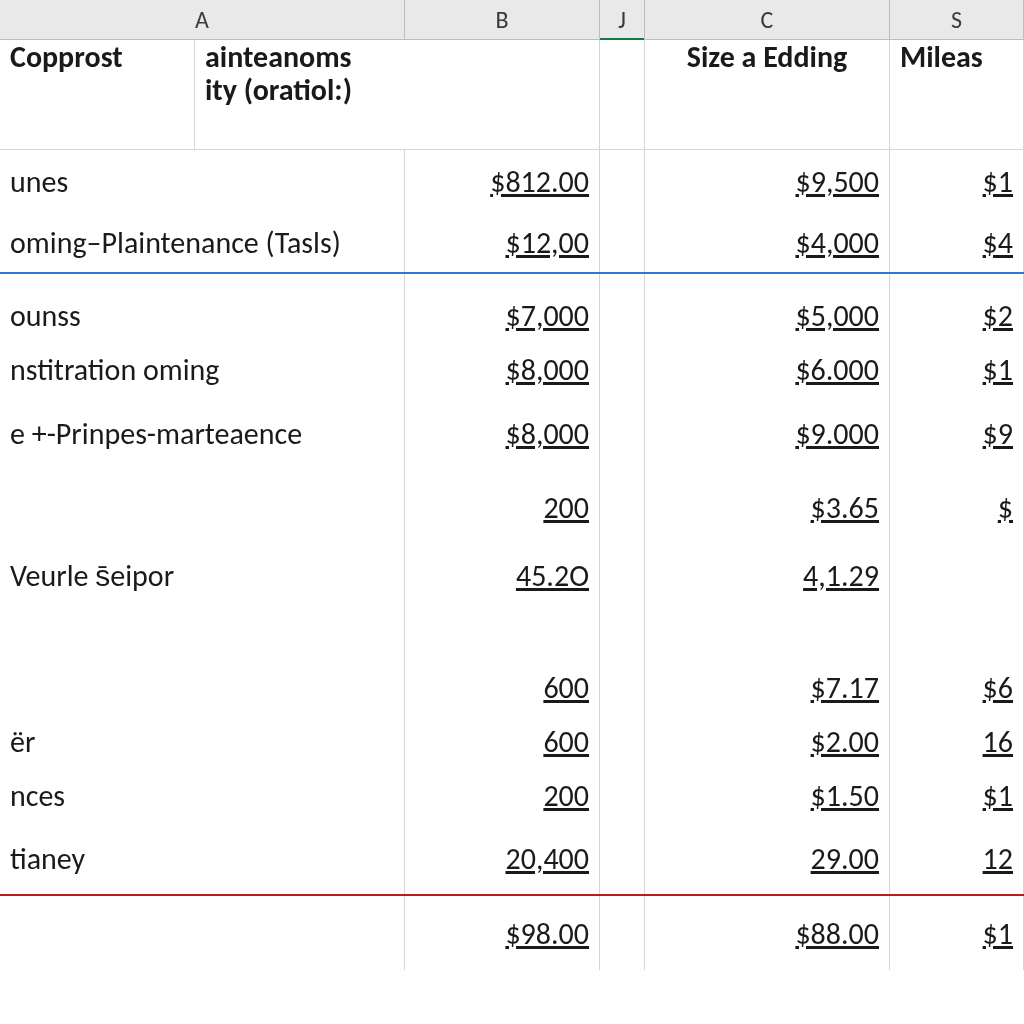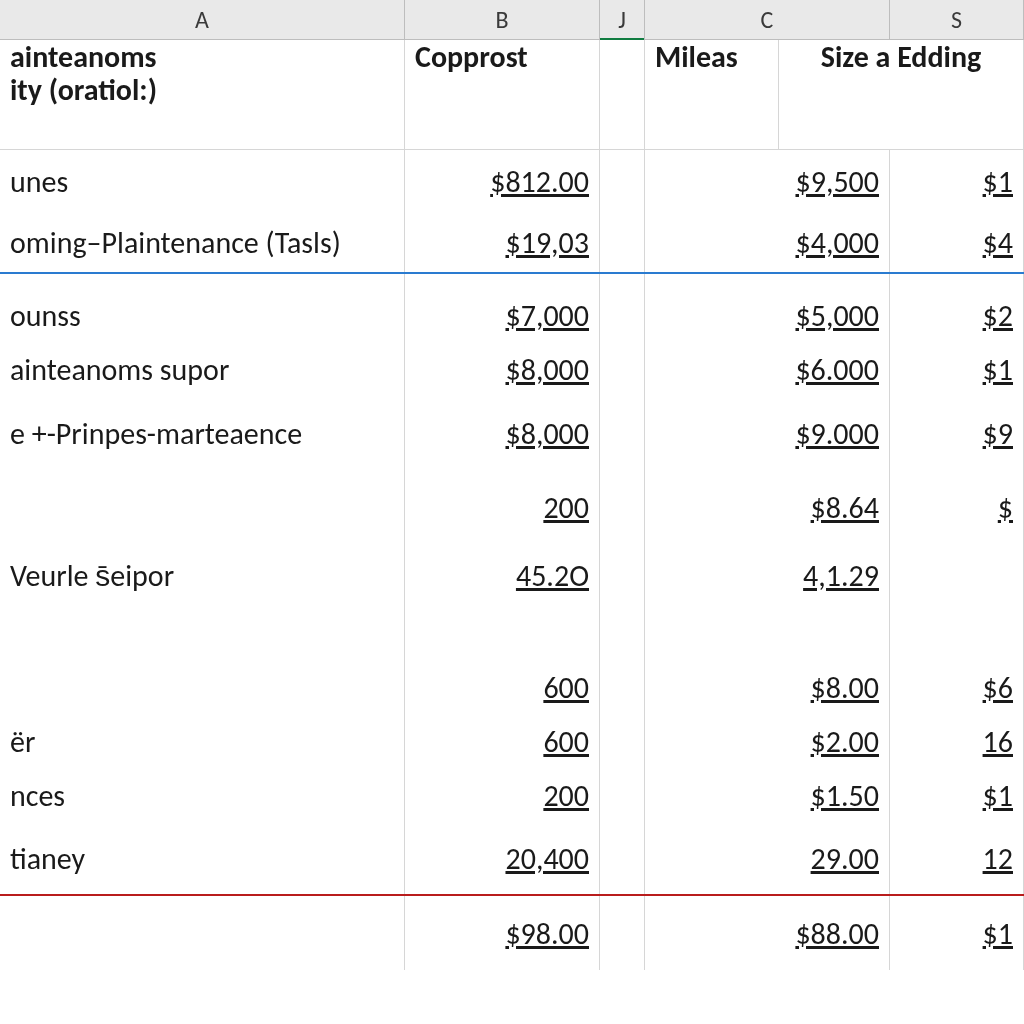--- a/index.html
+++ b/index.html
@@ -94,43 +94,43 @@
     <div class="col-header cA">A</div>
     <div class="col-header cB">B</div>
     <div class="col-header cJ selected">J</div>
     <div class="col-header cC">C</div>
     <div class="col-header cS">S</div>
   </div>
 
   <div class="grid" id="grid">
 
     <div class="row header-row">
+      <div class="cell cB">Copprost</div>
       <div class="cell cA">
         <div>
           <div>ainteanoms</div>
           <div>ity (oratiol:)</div>
         </div>
       </div>
-      <div class="cell cB">Copprost</div>
-      <div class="cell cJ"></div>
+      <div class="cell cJ"></div>
+      <div class="cell cC header-center">Size a Edding</div>
       <div class="cell cS">Mileas</div>
-      <div class="cell cC header-center">Size a Edding</div>
     </div>
 
     <div class="row data">
       <div class="cell cA">unes</div>
       <div class="cell cB num">$812.00</div>
       <div class="cell cJ"></div>
       <div class="cell cC num">$9,500</div>
       <div class="cell cS num">$1</div>
     </div>
 
     <div class="row data sep-blue">
       <div class="cell cA">oming–Plaintenance (Tasls)</div>
-      <div class="cell cB num">$19,03</div>
+      <div class="cell cB num">$12,00</div>
       <div class="cell cJ"></div>
       <div class="cell cC num">$4,000</div>
       <div class="cell cS num">$4</div>
     </div>
 
     <div class="row hair">
       <div class="cell cA"></div>
       <div class="cell cB"></div>
       <div class="cell cJ"></div>
       <div class="cell cC"></div>
@@ -139,40 +139,40 @@
 
     <div class="row tight">
       <div class="cell cA">ounss</div>
       <div class="cell cB num">$7,000</div>
       <div class="cell cJ"></div>
       <div class="cell cC num">$5,000</div>
       <div class="cell cS num">$2</div>
     </div>
 
     <div class="row tight">
-      <div class="cell cA">ainteanoms supor</div>
+      <div class="cell cA">nstitration oming</div>
       <div class="cell cB num">$8,000</div>
       <div class="cell cJ"></div>
       <div class="cell cC num">$6.000</div>
       <div class="cell cS num">$1</div>
     </div>
 
     <div class="row tall">
       <div class="cell cA">e +-Prinpes-marteaence</div>
       <div class="cell cB num">$8,000</div>
       <div class="cell cJ"></div>
       <div class="cell cC num">$9.000</div>
       <div class="cell cS num">$9</div>
     </div>
 
     <div class="row tall">
       <div class="cell cA"></div>
       <div class="cell cB num">200</div>
       <div class="cell cJ"></div>
-      <div class="cell cC num">$8.64</div>
+      <div class="cell cC num">$3.65</div>
       <div class="cell cS num">$</div>
     </div>
 
     <div class="row data">
       <div class="cell cA">Veurle s̄eipor</div>
       <div class="cell cB num">45.2O</div>
       <div class="cell cJ"></div>
       <div class="cell cC num">4,1.29</div>
       <div class="cell cS num"></div>
     </div>
@@ -182,21 +182,21 @@
       <div class="cell cB"></div>
       <div class="cell cJ"></div>
       <div class="cell cC"></div>
       <div class="cell cS"></div>
     </div>
 
     <div class="row tight">
       <div class="cell cA"></div>
       <div class="cell cB num">600</div>
       <div class="cell cJ"></div>
-      <div class="cell cC num">$8.00</div>
+      <div class="cell cC num">$7.17</div>
       <div class="cell cS num">$6</div>
     </div>
 
     <div class="row tight">
       <div class="cell cA">ër</div>
       <div class="cell cB num">600</div>
       <div class="cell cJ"></div>
       <div class="cell cC num">$2.00</div>
       <div class="cell cS num">16</div>
     </div>

